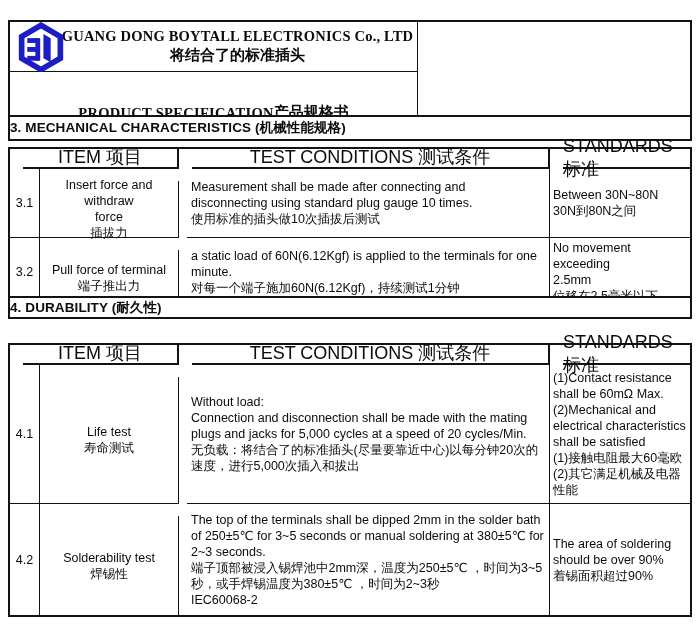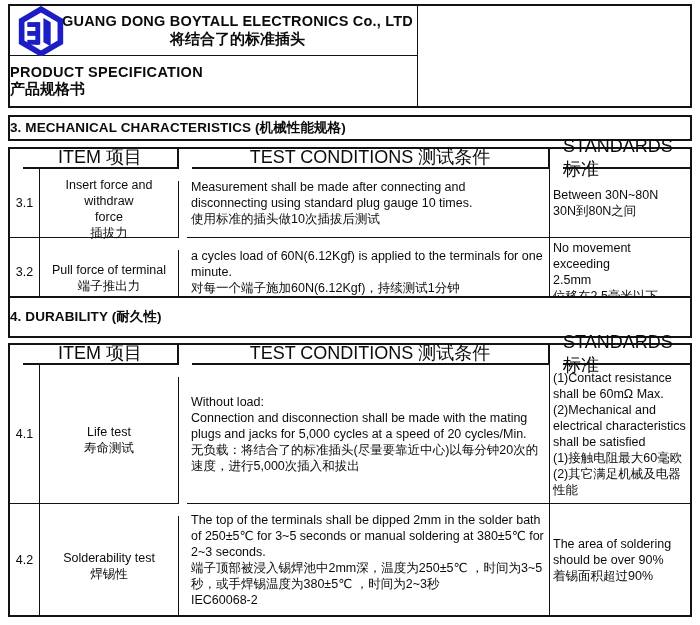--- a/index.html
+++ b/index.html
@@ -10,50 +10,50 @@
     color: #0b0b0b;
     position: relative;
   }
   .page { position: relative; width: 700px; height: 625px; background: #ffffff; }
   .block {
     position: absolute; left: 8px; width: 684px;
     border: 2px solid #131313; background: #ffffff;
   }
 
   
-  #header-block { top: 4px; height: 104px; display: flex; }
+  #header-block { top: 20px; height: 104px; display: flex; font-family: Liberation Serif, serif; }
   .h-left { width: 408px; border-right: 1px solid #131313; display: flex; flex-direction: column; }
   .h-company {
     height: 50px; border-bottom: 1px solid #131313; position: relative;
     display: flex; flex-direction: column; justify-content: center; align-items: center;
     padding-left: 48px;
   }
   .h-company .en { font-weight: 700; font-size: 14.5px; letter-spacing: .2px; }
   .h-company .cn { font-weight: 700; font-size: 15px; margin-top: 1px; }
   .h-logo { position: absolute; left: 6px; top: 0px; width: 50px; height: 50px; }
-  .h-title { flex: 1; display: flex; flex-direction: column; justify-content: center; align-items: flex-start; }
+  .h-title { flex: 1; display: flex; justify-content: center; align-items: flex-end; }
   .h-title .en { font-weight: 700; font-size: 14.5px; letter-spacing: .3px; }
   .h-title .cn { font-weight: 700; font-size: 15px; margin-top: 0; }
 
   .h-right { flex: 1; display: grid; grid-template-columns: 133px 1fr; grid-auto-rows: 25px; }
   .info-label, .info-value {
     display: flex; align-items: center; justify-content: center;
     font-weight: 700; font-size: 13px; border-bottom: 1px solid #131313;
   }
   .info-label { border-right: 1px solid #131313; }
   .info-label.last, .info-value.last { border-bottom: none; }
   .info-value { font-size: 13.5px; }
 
   
   .band {
     display: flex; align-items: center; 
     font-weight: 700; font-size: 13.5px; letter-spacing: .1px;
   }
   #band-3 { top: 115px; height: 26px; }
-  #band-4 { top: 296px; height: 42px; }
+  #band-4 { top: 296px; height: 23px; }
 
   
   .tbl { display: grid; grid-template-columns: 30px 139px 371px 140px; }
   #table-3 { top: 147px; height: 160px; grid-template-rows: 20px 69px 67px; }
   #table-4 { top: 343px; height: 274px; grid-template-rows: 20px 139px 111px; }
 
   .c { border-right: 1px solid #131313; border-bottom: 1px solid #131313; font-size: 12.5px; line-height: 1.28; }
   .c.rlast { border-right: none; }
   .c.blast { border-bottom: none; }
 
@@ -110,21 +110,21 @@
 force
 插拔力</div>
     <div class="c cond">Measurement shall be made after connecting and disconnecting using standard plug gauge 10 times.
 使用标准的插头做10次插拔后测试</div>
     <div class="c std rlast">Between 30N~80N
 30N到80N之间</div>
 
     <div class="c num blast">3.2</div>
     <div class="c item blast">Pull force of terminal
 端子推出力</div>
-    <div class="c cond blast">a cycles load of 60N(6.12Kgf) is applied to the terminals for one minute.
+    <div class="c cond blast">a static load of 60N(6.12Kgf) is applied to the terminals for one minute.
 对每一个端子施加60N(6.12Kgf)，持续测试1分钟</div>
     <div class="c std rlast blast">No movement exceeding
 2.5mm
 位移在2.5毫米以下</div>
   </div>
 
   <div class="block band" id="band-4">4. DURABILITY  (耐久性)</div>
 
   <div class="block tbl" id="table-4">
     <div class="c th span2">ITEM 项目</div>

